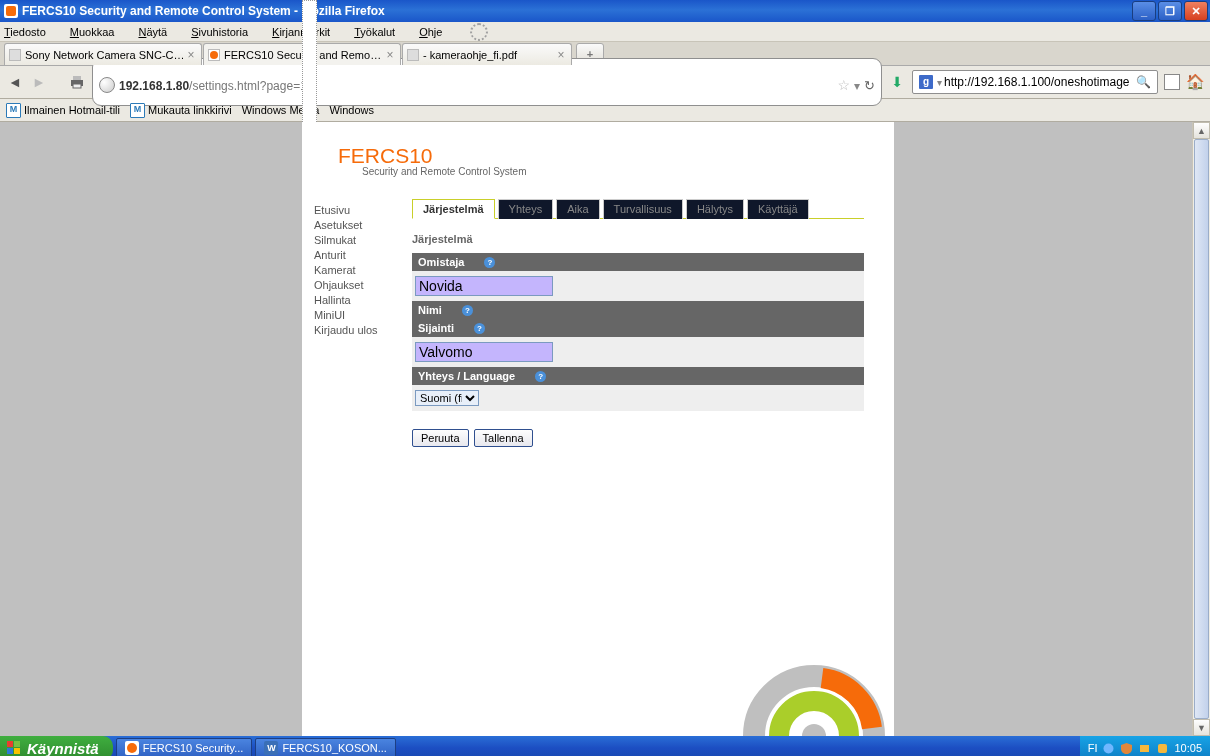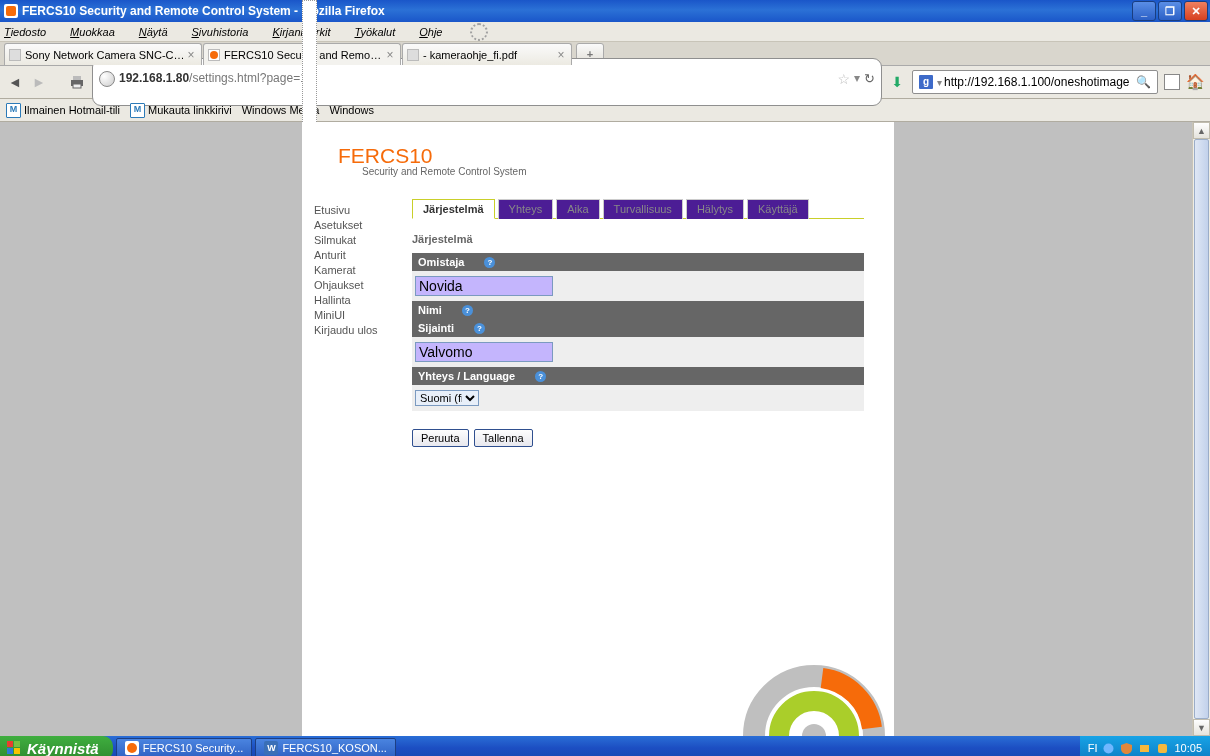--- a/index.html
+++ b/index.html
@@ -8,38 +8,38 @@
   .titlebar .favicon{width:14px;height:14px;background:#fff;border-radius:2px;margin-right:4px;display:inline-block;position:relative;}
   .titlebar .favicon::after{content:"";position:absolute;inset:2px;background:#f66b0a;border-radius:2px;}
   .titlebar .title{flex:1;font-weight:bold;}
   .winbtns{display:flex;gap:2px;}
   .winbtn{width:22px;height:18px;border:1px solid #1a3e80;border-radius:3px;display:flex;align-items:center;justify-content:center;font-size:11px;font-weight:bold;}
   .winbtn.min{background:linear-gradient(#5a8ee6,#2b60c6);color:#fff;}
   .winbtn.max{background:linear-gradient(#5a8ee6,#2b60c6);color:#fff;}
   .winbtn.close{background:linear-gradient(#f08060,#d64020);color:#fff;}
   
   .menubar{height:19px;background:#ebe9e2;border-bottom:1px solid #c8c4b8;display:flex;align-items:center;padding:0 4px;font-size:11px;}
-  .menubar span{margin-right:12px;cursor:default;font-style:italic;}
+  .menubar span{margin-right:12px;cursor:default;}
   .menubar span u{text-decoration:underline;}
   .throbber{width:14px;height:14px;border:2px dotted #a0a0a0;border-radius:50%;margin-left:4px;}
   
   .tabstrip{height:23px;background:#d9d6cd;border-bottom:1px solid #aaa;display:flex;align-items:flex-end;padding:0 4px;}
   .tab{height:21px;min-width:180px;max-width:188px;border:1px solid #aaa;border-bottom:none;border-radius:3px 3px 0 0;background:linear-gradient(#fafafa,#eceae2);display:flex;align-items:center;padding:0 4px;margin-right:1px;font-size:11px;position:relative;}
   .tab.active{background:#f3f2ee;}
   .tab .tabicon{width:12px;height:12px;margin-right:4px;background:#ddd;border:1px solid #bbb;box-sizing:border-box;flex:0 0 auto;}
   .tab .tabicon.ff::after{content:"";display:block;width:8px;height:8px;margin:1px;background:#f66b0a;border-radius:50%;}
   .tab .tabicon.ff{background:#fff;}
   .tab .tabtext{flex:1;white-space:nowrap;overflow:hidden;text-overflow:ellipsis;}
   .tab .tabclose{width:12px;height:12px;color:#888;font-size:12px;line-height:12px;text-align:center;flex:0 0 auto;}
   .newtab{width:26px;height:19px;border:1px solid #aaa;background:linear-gradient(#fafafa,#e2e0d8);border-radius:3px;margin-left:3px;margin-bottom:1px;display:flex;align-items:center;justify-content:center;color:#777;font-weight:bold;}
   
   .navbar{height:32px;background:#ebe9e2;border-bottom:1px solid #b0aca0;display:flex;align-items:center;padding:0 6px;gap:6px;}
   .navbtn{width:18px;height:18px;display:flex;align-items:center;justify-content:center;color:#555;font-size:14px;cursor:default;}
   .navbtn.disabled{color:#bbb;}
-  .urlbox{flex:1;height:22px;background:#fff;border:1px solid #8f8f8f;border-radius:9px;display:flex;align-items:flex-start;padding:12px 2px;font-size:12px;}
+  .urlbox{flex:1;height:22px;background:#fff;border:1px solid #8f8f8f;border-radius:9px;display:flex;align-items:flex-end;padding:12px 2px;font-size:12px;}
   .urlbox .globe{width:14px;height:14px;border:1px solid #888;border-radius:50%;margin:0 4px;background:radial-gradient(circle at 30% 30%,#fff,#ccc);}
   .urlbox .host{font-weight:bold;color:#333;}
   .urlbox .path{color:#777;}
   .urlbox .spacer{flex:1;}
   .urlbox .star{color:#bbb;font-size:14px;margin:0 4px;}
   .urlbox .reload{color:#666;font-size:13px;margin:0 4px;}
   .searchbox{width:240px;height:22px;background:#fff;border:1px solid #8f8f8f;border-radius:2px;display:flex;align-items:center;padding:0 2px;font-size:12px;}
   .searchbox .gicon{width:14px;height:14px;background:#3d6ac9;color:#fff;font-weight:bold;font-size:10px;line-height:14px;text-align:center;margin:0 4px;border-radius:1px;}
   .searchbox input{border:none;outline:none;flex:1;font-size:12px;background:transparent;}
   .searchbox .mag{color:#777;font-size:12px;margin:0 4px;}
@@ -59,21 +59,21 @@
   .scrollbar .arrow.bottom{position:absolute;bottom:0;left:0;right:0;}
   .page{position:absolute;left:302px;top:0;width:592px;background:#fff;min-height:694px;box-shadow:0 0 0 #000;}
   .brandbar{padding:22px 30px 4px 36px;}
   .brand-title{font-family:Arial,sans-serif;font-size:21px;color:#f66b0a;letter-spacing:0;}
   .brand-sub{font-size:10px;color:#666;margin-left:24px;margin-top:-2px;}
   .body{display:flex;padding:18px 30px 0 12px;}
   .sidenav{width:80px;font-size:11px;color:#555;line-height:15px;padding-top:4px;}
   .sidenav div{cursor:default;}
   .main{flex:1;margin-left:18px;}
   .tabnav{display:flex;border-bottom:1px solid #c9cf2a;font-size:11px;}
-  .tabnav .t{padding:3px 10px;border:1px solid #ccc;border-bottom:none;margin-right:3px;margin-bottom:-1px;background:#4c1d95;color:#888;border-radius:0;}
+  .tabnav .t{padding:3px 10px;border:1px solid #ccc;border-bottom:none;margin-right:3px;margin-bottom:-1px;background:#0f172a;color:#888;border-radius:0;}
   .tabnav .t.active{border:1px solid #c9cf2a;border-bottom:1px solid #fff;background:#fff;color:#333;font-weight:bold;}
   .sectitle{font-size:11px;color:#666;font-weight:bold;margin:14px 0 8px 0;}
   .fieldhdr{background:#666;color:#fff;font-size:11px;padding:3px 6px;font-weight:bold;display:flex;align-items:center;gap:20px;}
   .help{display:inline-block;width:11px;height:11px;border-radius:50%;background:#4a90d9;color:#fff;font-size:8px;line-height:11px;text-align:center;font-weight:bold;}
   .fieldrow{background:#eee;padding:5px 3px;}
   .fieldrow input[type=text]{width:130px;font-size:14px;border:1px solid #7b9ac0;padding:1px 3px;background:#c4b5fd;}
   .fieldrow select{width:64px;font-size:11px;border:1px solid #7b9ac0;background:#e8eff9;}
   .btnrow{margin-top:18px;}
   .btnrow button{font-size:11px;border:1px solid #2f4f8f;background:linear-gradient(#fdfdfd,#e8e8ee);padding:2px 8px;border-radius:2px;margin-right:2px;cursor:default;}
   

